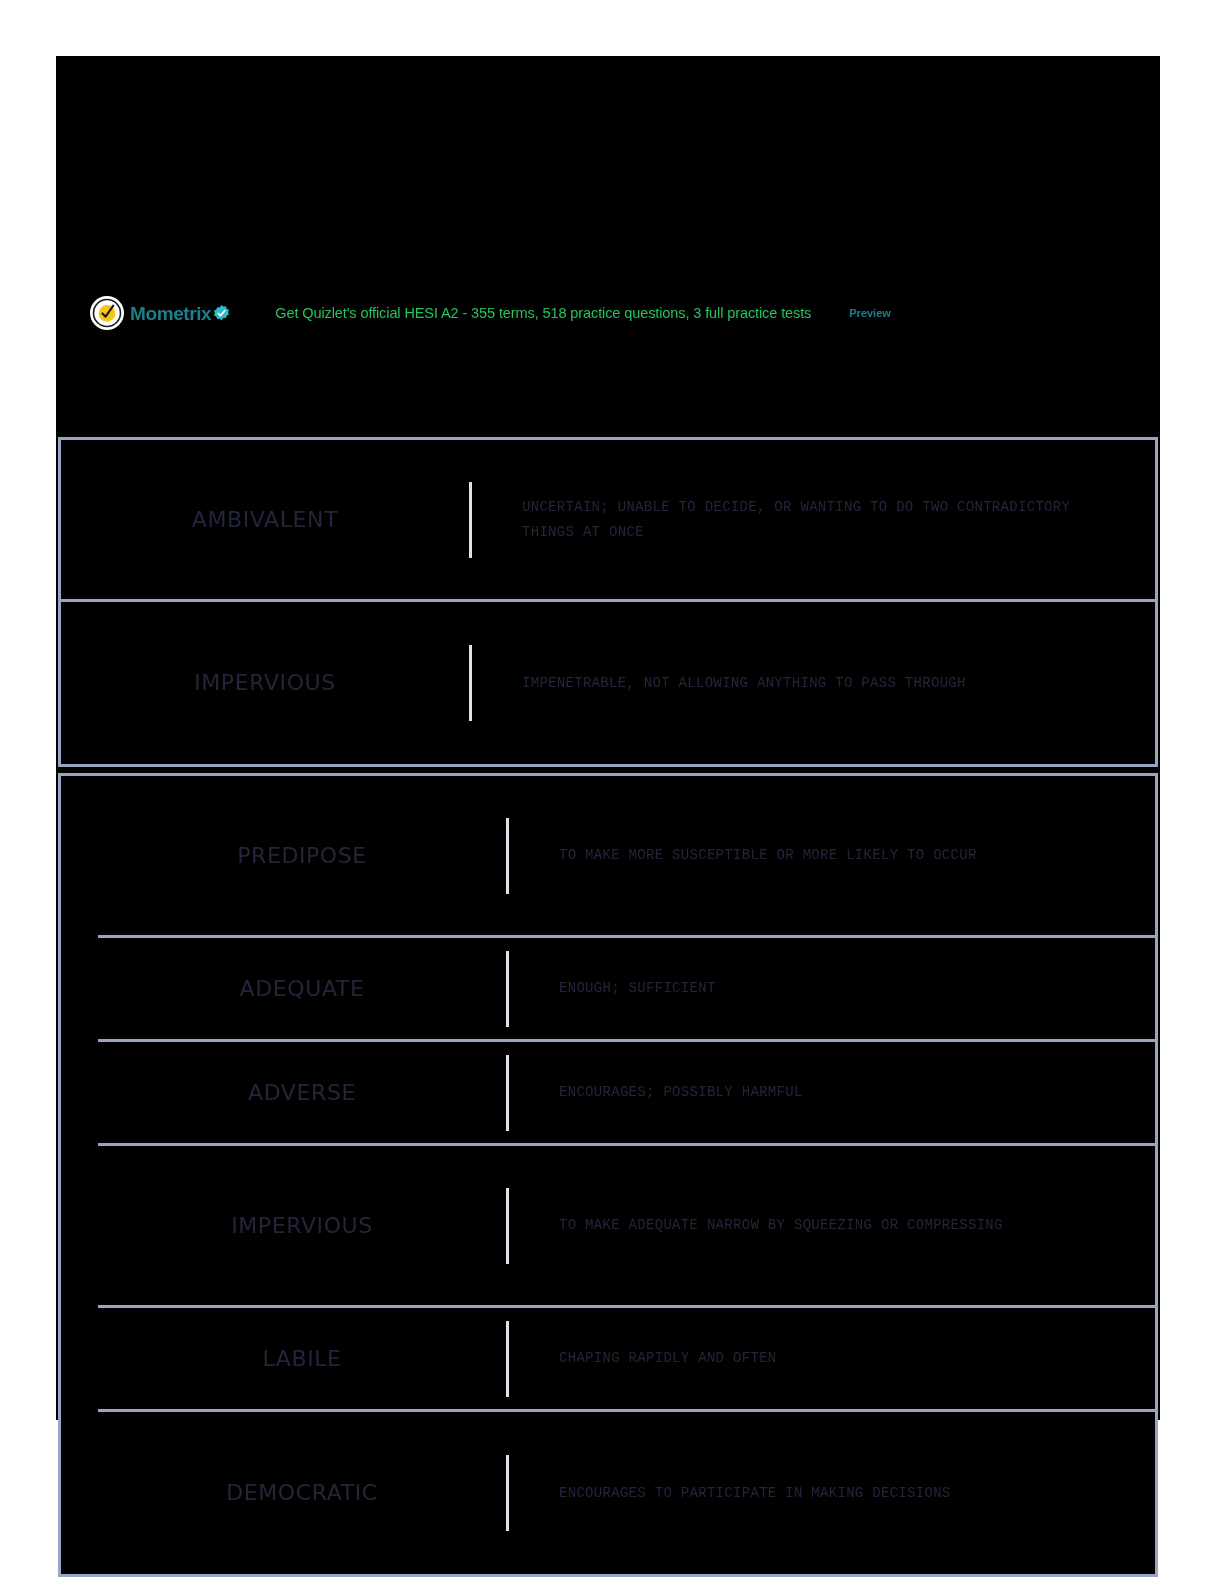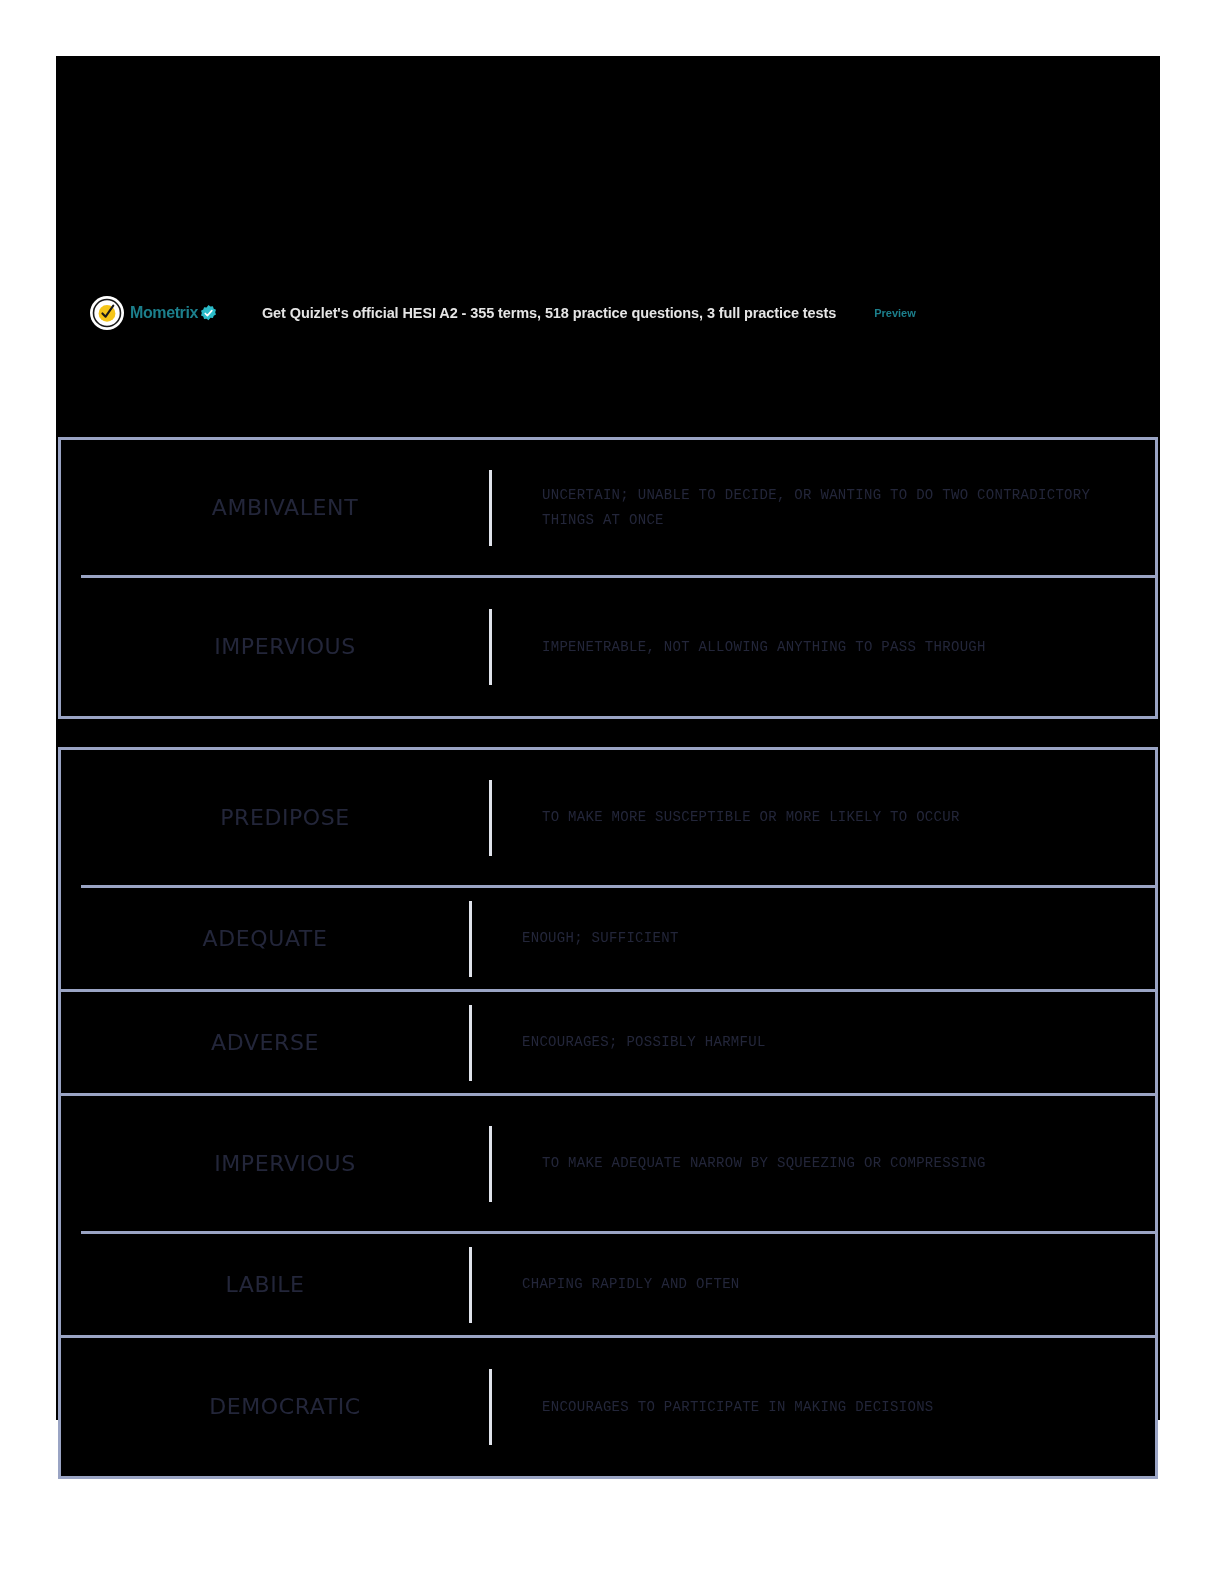--- a/index.html
+++ b/index.html
@@ -62,42 +62,42 @@
     border-radius: 50%;
     background: #ffffff;
     display: flex;
     align-items: center;
     justify-content: center;
     flex: 0 0 auto;
   }
   .brand-mark svg { display: block; }
 
   .brand-word {
-    font-size: 16px;
+    font-size: 19px;
     font-weight: bold;
     color: #1c7f8c;
     letter-spacing: -0.4px;
     margin-left: 6px;
     line-height: 1;
     white-space: nowrap;
   }
 
   .brand-badge {
     width: 19px;
     height: 19px;
     margin-left: 1px;
     flex: 0 0 auto;
   }
   .brand-badge svg { display: block; }
 
   .promo-text {
     margin-left: 44px;
     font-size: 14.5px;
-    font-weight: bold;
-    color: #e5e5e5;
+    font-weight: normal;
+    color: #22c55e;
     white-space: nowrap;
     letter-spacing: -0.1px;
   }
 
   .promo-cta {
     margin-left: 38px;
     font-size: 11px;
     font-weight: bold;
     color: #1c7f8c;
     white-space: nowrap;
@@ -107,21 +107,21 @@
   
   .card-group {
     position: absolute;
     left: 2px;
     width: 1100px;
     box-sizing: border-box;
     border: 3px solid #9aa4c4;
     background: #000000;
   }
   #card-group-1 { top: 381px; }
-  #card-group-2 { top: 691px; }
+  #card-group-2 { top: 717px; padding-left: 37px; }
 
   .card-row {
     display: flex;
     align-items: center;
     box-sizing: border-box;
     border-bottom: 3px solid #9aa4c4;
     background: #000000;
   }
   .card-row:last-child { border-bottom: none; }
 
@@ -158,21 +158,21 @@
 
   .definition-text {
     font-family: Liberation Mono, monospace;
     font-size: 14px;
     color: #23263a;
     letter-spacing: 0.3px;
     line-height: 1.72;
   }
 
   
-  .h-tall  { height: 138px; margin-left: 20px; }
+  .h-tall  { height: 162px; }
   .h-short { height: 104px; }
 </style>
 </head>
 <body>
 
 <div class="page">
 
   <div class="content-slab">
 
     <div class="promo-banner">

